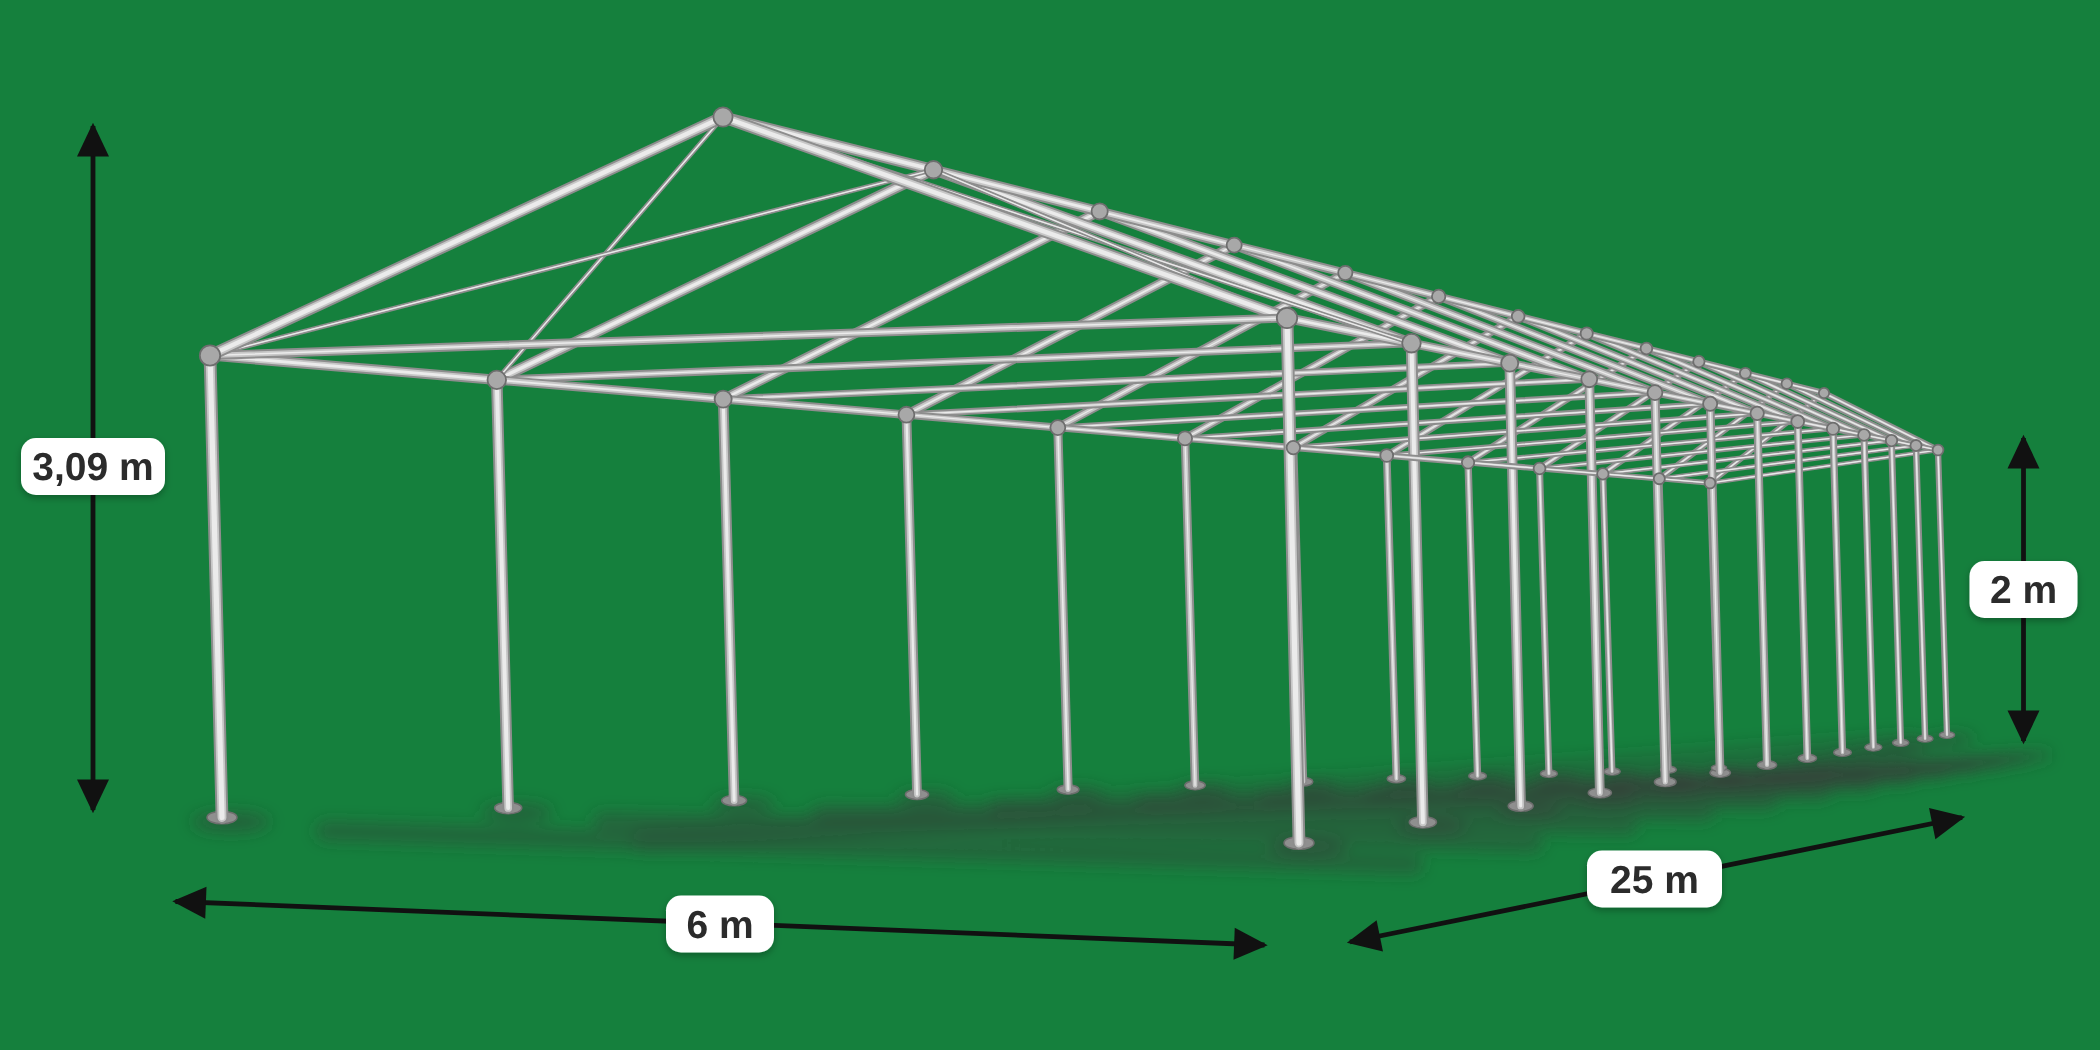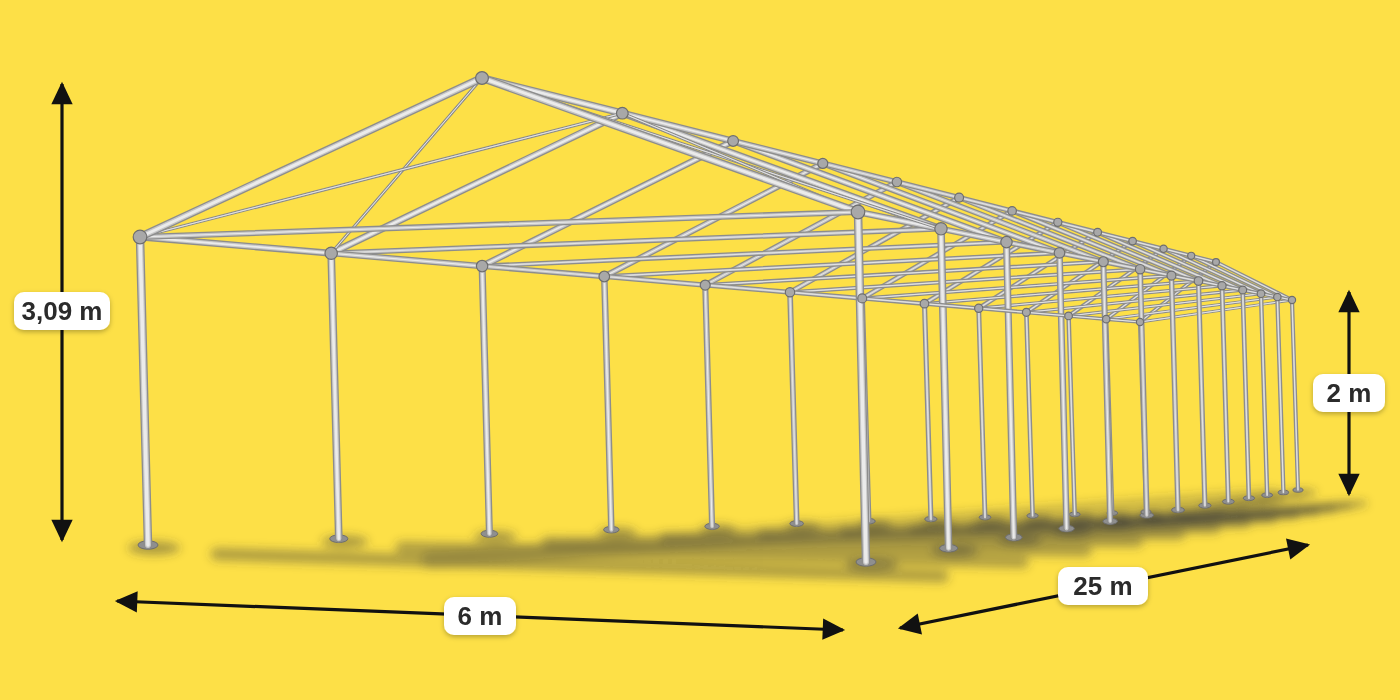--- a/index.html
+++ b/index.html
@@ -1,18 +1,18 @@
 <!DOCTYPE html>
 <html><head>
 <meta charset="utf-8">
 <style>
   html,body{margin:0;padding:0;background:#ffffff;}
   .stage{
     width:1400px;height:700px;position:relative;overflow:hidden;
-    background:#fde047;
+    background:#15803d;
     font-family:"Liberation Sans", sans-serif;
   }
   svg{display:block;}
   .dim-line{stroke-width:3.2;fill:none;}
   .dim-pill{fill:#ffffff;}
   .dim-label-text{
     font-family:"Liberation Sans", sans-serif;
     font-size:26px;font-weight:bold;fill:#2b2b2b;text-anchor:middle;
   }
 </style>

